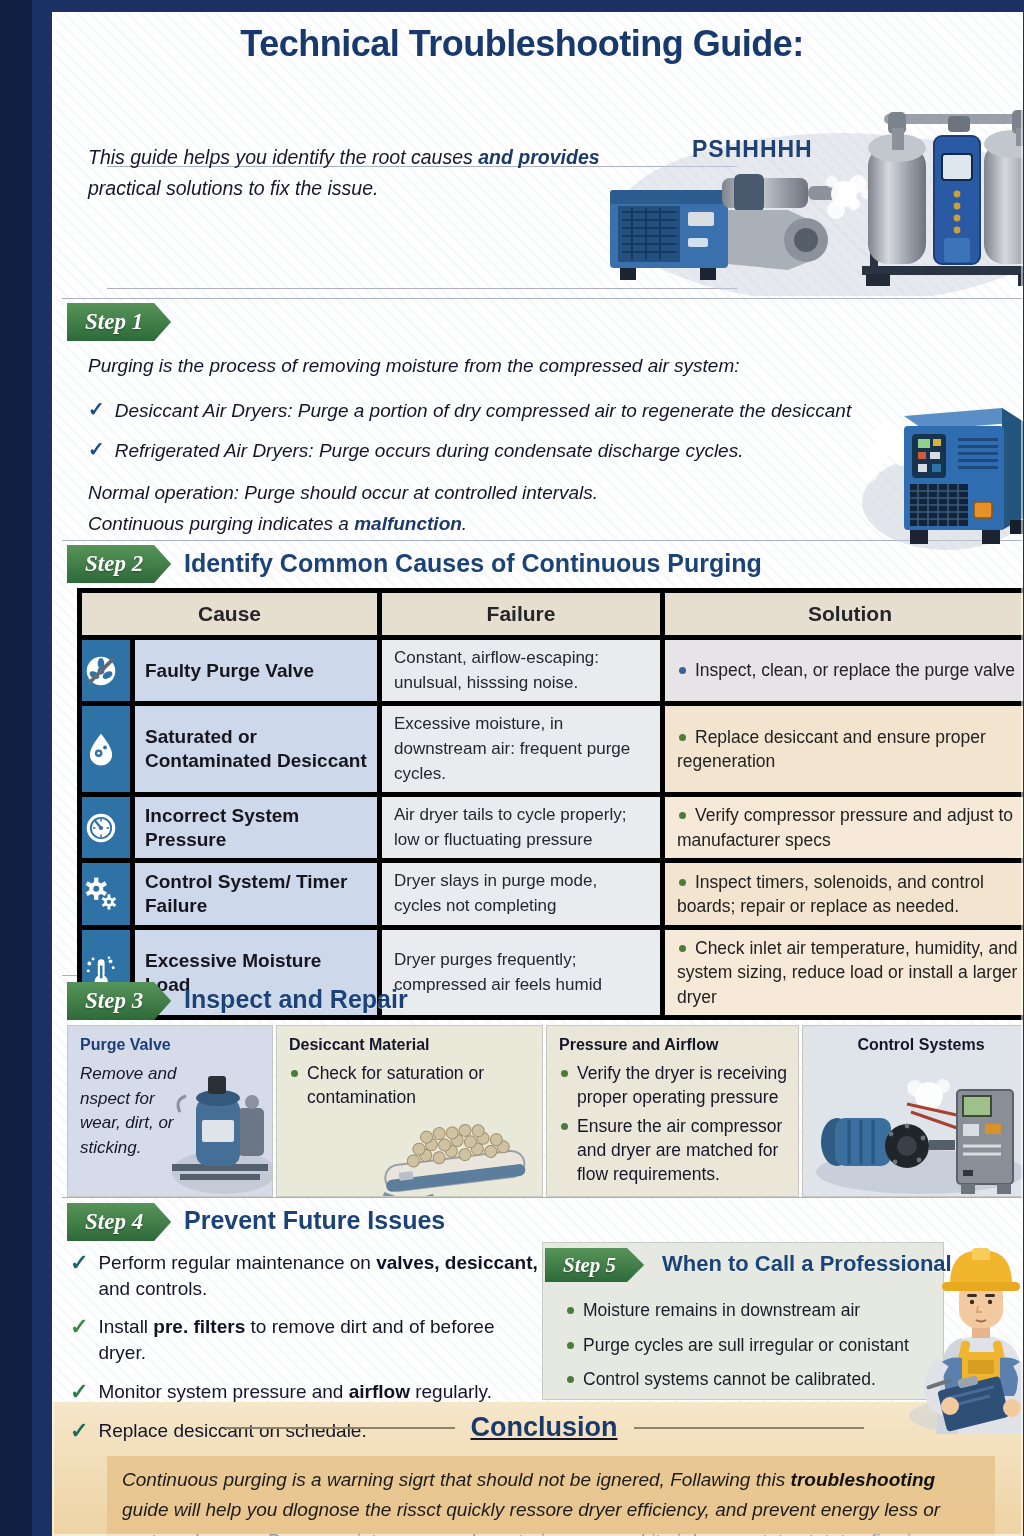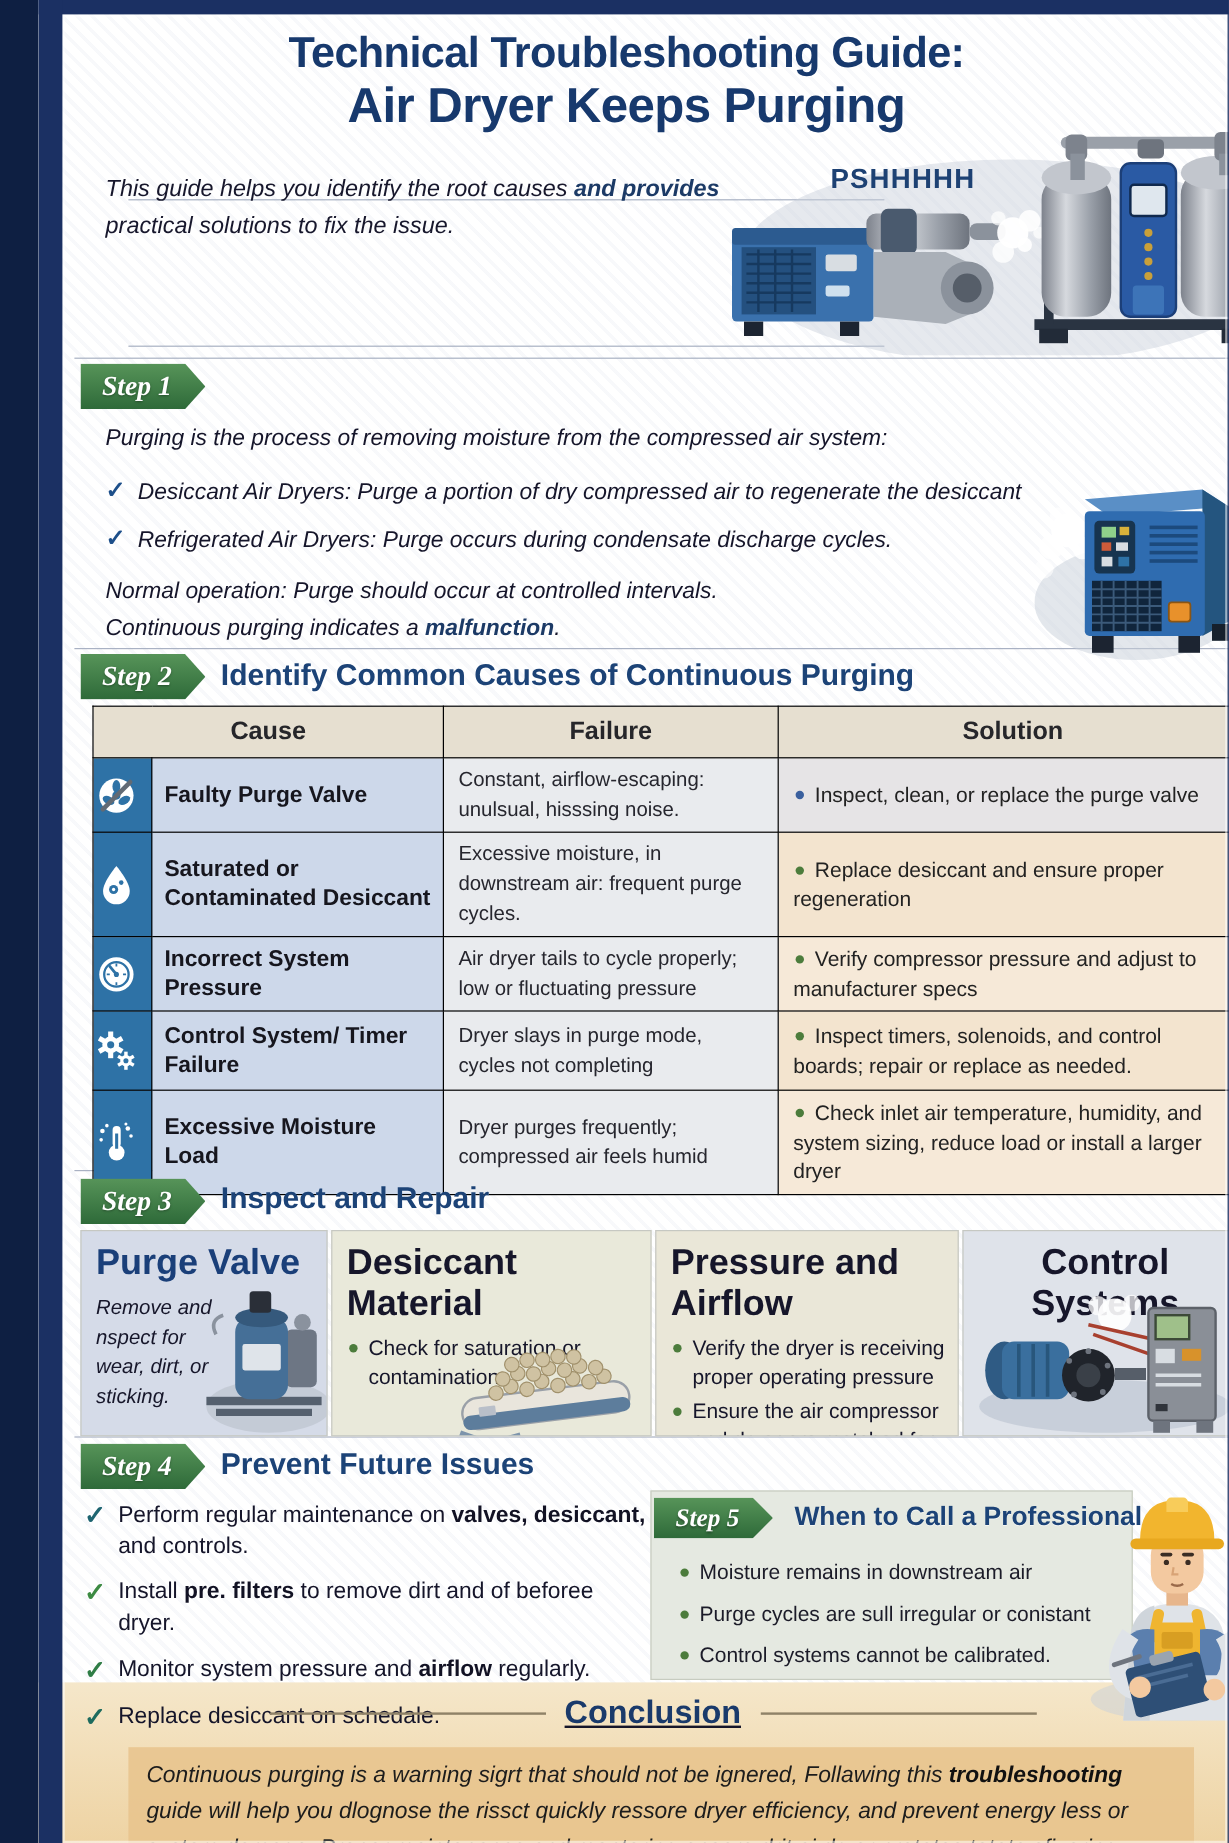--- a/index.html
+++ b/index.html
@@ -40,34 +40,34 @@
 
   .s1-body{left:56px;top:352px;width:770px;z-index:3;font-size:19px;line-height:1.45;font-style:italic;color:#15152a;}
   .s1-body .lead{margin:0 0 17px 0;}
   .check-row{display:flex;gap:10px;margin:0 0 13px 0;align-items:flex-start;}
   .check{font-style:normal;font-weight:700;font-size:20px;line-height:1.2;color:#1d4f8a;}
   .s1-note{margin:14px 0 4px 0;}
   .s1-note b{color:#1c3a66;}
 
   
   table.causes{position:absolute;left:45px;top:588px;width:963px;z-index:3;border-collapse:collapse;}
-  table.causes th,table.causes td{border:1px solid #000000;}
+  table.causes th,table.causes td{border:5px solid #000000;}
   table.causes th{background:#e6dfd0;font-size:21px;font-weight:700;color:#26262a;height:40px;}
   td.icon-cell{width:46px;background:#2e72a6;text-align:center;vertical-align:middle;}
   td.cause-cell{width:222px;background:#cdd8ea;font-size:19px;font-weight:600;color:#16161e;padding:6px 10px;line-height:1.25;}
   td.symp-cell{width:254px;background:#e9ebee;font-size:17px;color:#26262e;padding:6px 12px;line-height:1.45;}
   td.sol-cell{background:#f3e4cf;font-size:17.5px;color:#222;padding:6px 12px;line-height:1.4;vertical-align:middle;}
   tr.r1 td.sol-cell{background:#e6e4e6;}
   tr.r3 td.sol-cell,tr.r5 td.sol-cell{background:#f6e9d8;}
   .dot{display:inline-block;width:7px;height:7px;border-radius:50%;background:#4c7c3c;margin:0 9px 2px 2px;}
   .dot.blue{background:#3a5f9e;}
 
   
   .card{position:absolute;top:1025px;height:172px;z-index:3;border:1px solid #c6c8c2;box-sizing:border-box;overflow:hidden;}
-  .card h3{margin:10px 12px 8px 12px;font-size:30px;}
+  .card h3{margin:10px 12px 8px 12px;font-size:16px;}
   .card .nv{color:#1a3f79;}
   .bullet-row{display:flex;gap:0;margin:4px 10px 6px 12px;font-size:17.5px;line-height:1.35;align-items:flex-start;}
   .bullet-row .dot{margin-top:8px;flex:none;}
 
   
   .s4-list{left:38px;top:1250px;width:470px;z-index:3;font-size:19px;line-height:1.35;color:#15152a;}
   .s4-list .check{font-size:22px;}
   .s4-list b{color:#121224;}
 
   
@@ -88,21 +88,20 @@
   .illus{position:absolute;z-index:3;}
   svg{display:block;}
 </style>
 </head>
 <body>
 
 <div class="poster">
 
   <div class="abs title-block">
     <div class="title-l1">Technical Troubleshooting Guide:</div>
-    <div class="title-l2">Air Dryer Keeps Purging</div>
   </div>
 
   <div class="hr" style="left:75px;top:166px;width:630px;"></div>
 
   <div class="abs intro">
     <p><span>This guide helps you identify the root causes </span><b>and provides</b><span> practical solutions to fix the issue.</span></p>
   </div>
 
   <div class="abs sound">PSHHHHH</div>
 

